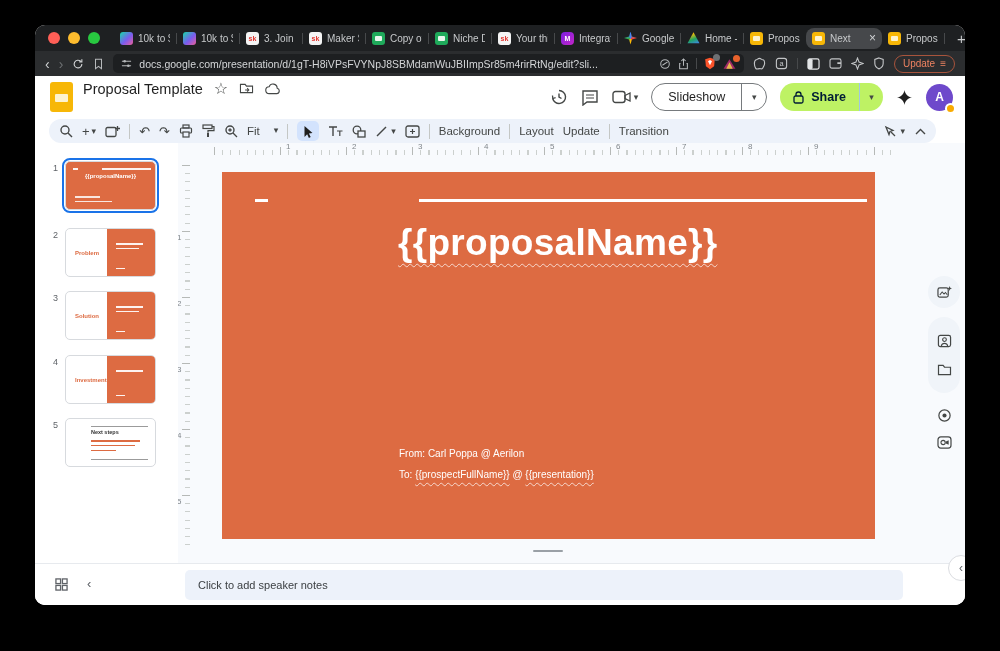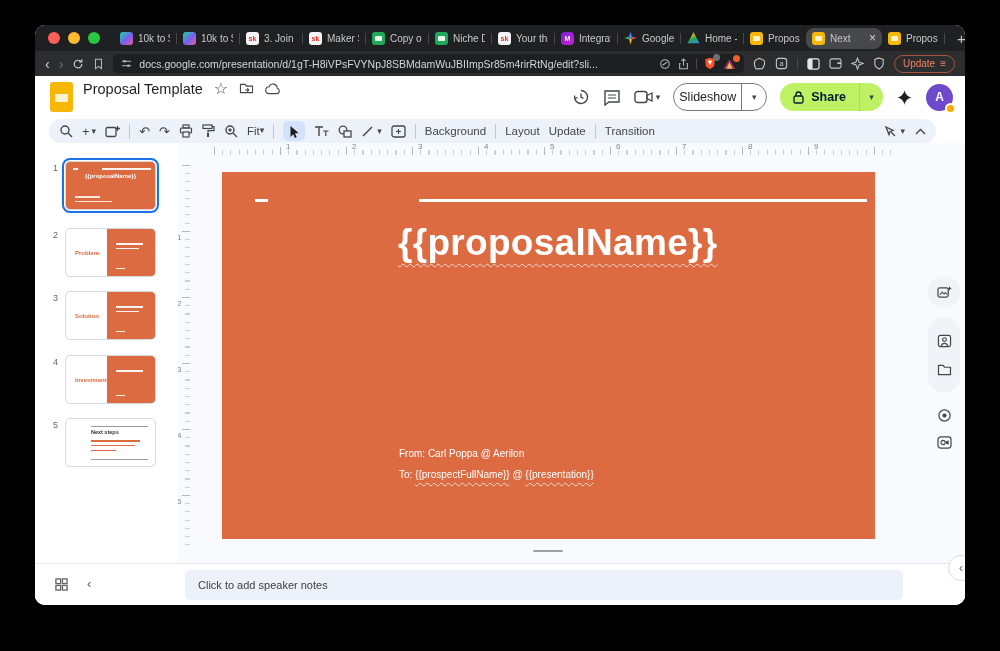--- a/index.html
+++ b/index.html
@@ -59,21 +59,21 @@
   .hl-rows { padding-left:48px; }
   .title-row { display:flex; align-items:center; gap:11px; height:22px; padding-top:3px; }
   .doc-title { font-size:14.5px; color:#1f1f1f; }
   .t-ico { color:#444746; }
   .menu-row { display:flex; height:19px; align-items:center; }
   .menu-item { font-size:13px; color:#1f1f1f; padding:0 7px; border-radius:8px; }
 
   .header-right { position:absolute; right:12px; top:6px; display:flex; align-items:center; gap:13px; height:30px; }
   .caret { font-size:9px; color:#444746; }
   .pill-ss { display:flex; align-items:stretch; height:28px; border:1px solid #767a7d; border-radius:15px; overflow:hidden; }
-  .ss-label { display:flex; align-items:center; padding:0 5px; font-size:12.5px; color:#1f1f1f; }
+  .ss-label { display:flex; align-items:center; padding:0 16px; font-size:12.5px; color:#1f1f1f; }
   .ss-caret { display:flex; align-items:center; justify-content:center; width:25px; border-left:1px solid #767a7d; }
   .pill-share { display:flex; align-items:stretch; height:28px; background:#bef264; border-radius:15px; overflow:hidden; }
   .share-main { display:flex; align-items:center; gap:7px; padding:0 13px; font-size:12.5px; color:#001d35; font-weight:bold; }
   .share-caret { display:flex; align-items:center; justify-content:center; width:24px; border-left:1px solid #9fc7e3; }
   .avatar { width:27px; height:27px; border-radius:50%; background:#6e49cb; color:#fff; font-size:12px; font-weight:bold;
             display:flex; align-items:center; justify-content:center; position:relative; }
   .avatar .abdg { position:absolute; right:-3px; bottom:-3px; width:11px; height:11px; border-radius:50%;
                   background:#f9ab00; border:2px solid #fff; }
 
   
@@ -376,21 +376,21 @@
           </svg>
       <svg class="ico" width="13" height="14" viewBox="0 0 13 14">
             <rect x="1" y="1" width="9" height="3.5" fill="none" stroke="#444746" stroke-width="1.2"></rect>
             <path d="M10 2.7h2v4H6v2" fill="none" stroke="#444746" stroke-width="1.2"></path>
             <rect x="5" y="9" width="2" height="4" fill="#444746"></rect>
           </svg>
       <svg class="ico" width="14" height="14" viewBox="0 0 14 14">
             <circle cx="6" cy="6" r="4" fill="none" stroke="#444746" stroke-width="1.4"></circle>
             <path d="M9 9l4 4M4.3 6h3.4M6 4.3v3.4" stroke="#444746" stroke-width="1.3"></path>
           </svg>
-      <span style="display:flex;align-items:flex-start;">
+      <span style="display:flex;align-items:flex-start;gap:14px">
         <span class="tb-label">Fit</span>
         <span class="caret">▾</span>
       </span>
       <span class="tb-sep"></span>
       <span class="tool-sel">
             <svg class="ico" width="11" height="13" viewBox="0 0 11 13">
               <path d="M1.5 1l8 7-3.6.4 1.8 3.6-1.8 1-1.7-3.8L1.5 12z" fill="#1f1f1f"></path>
             </svg>
           </span>
       <svg class="ico" width="15" height="12" viewBox="0 0 15 12">

